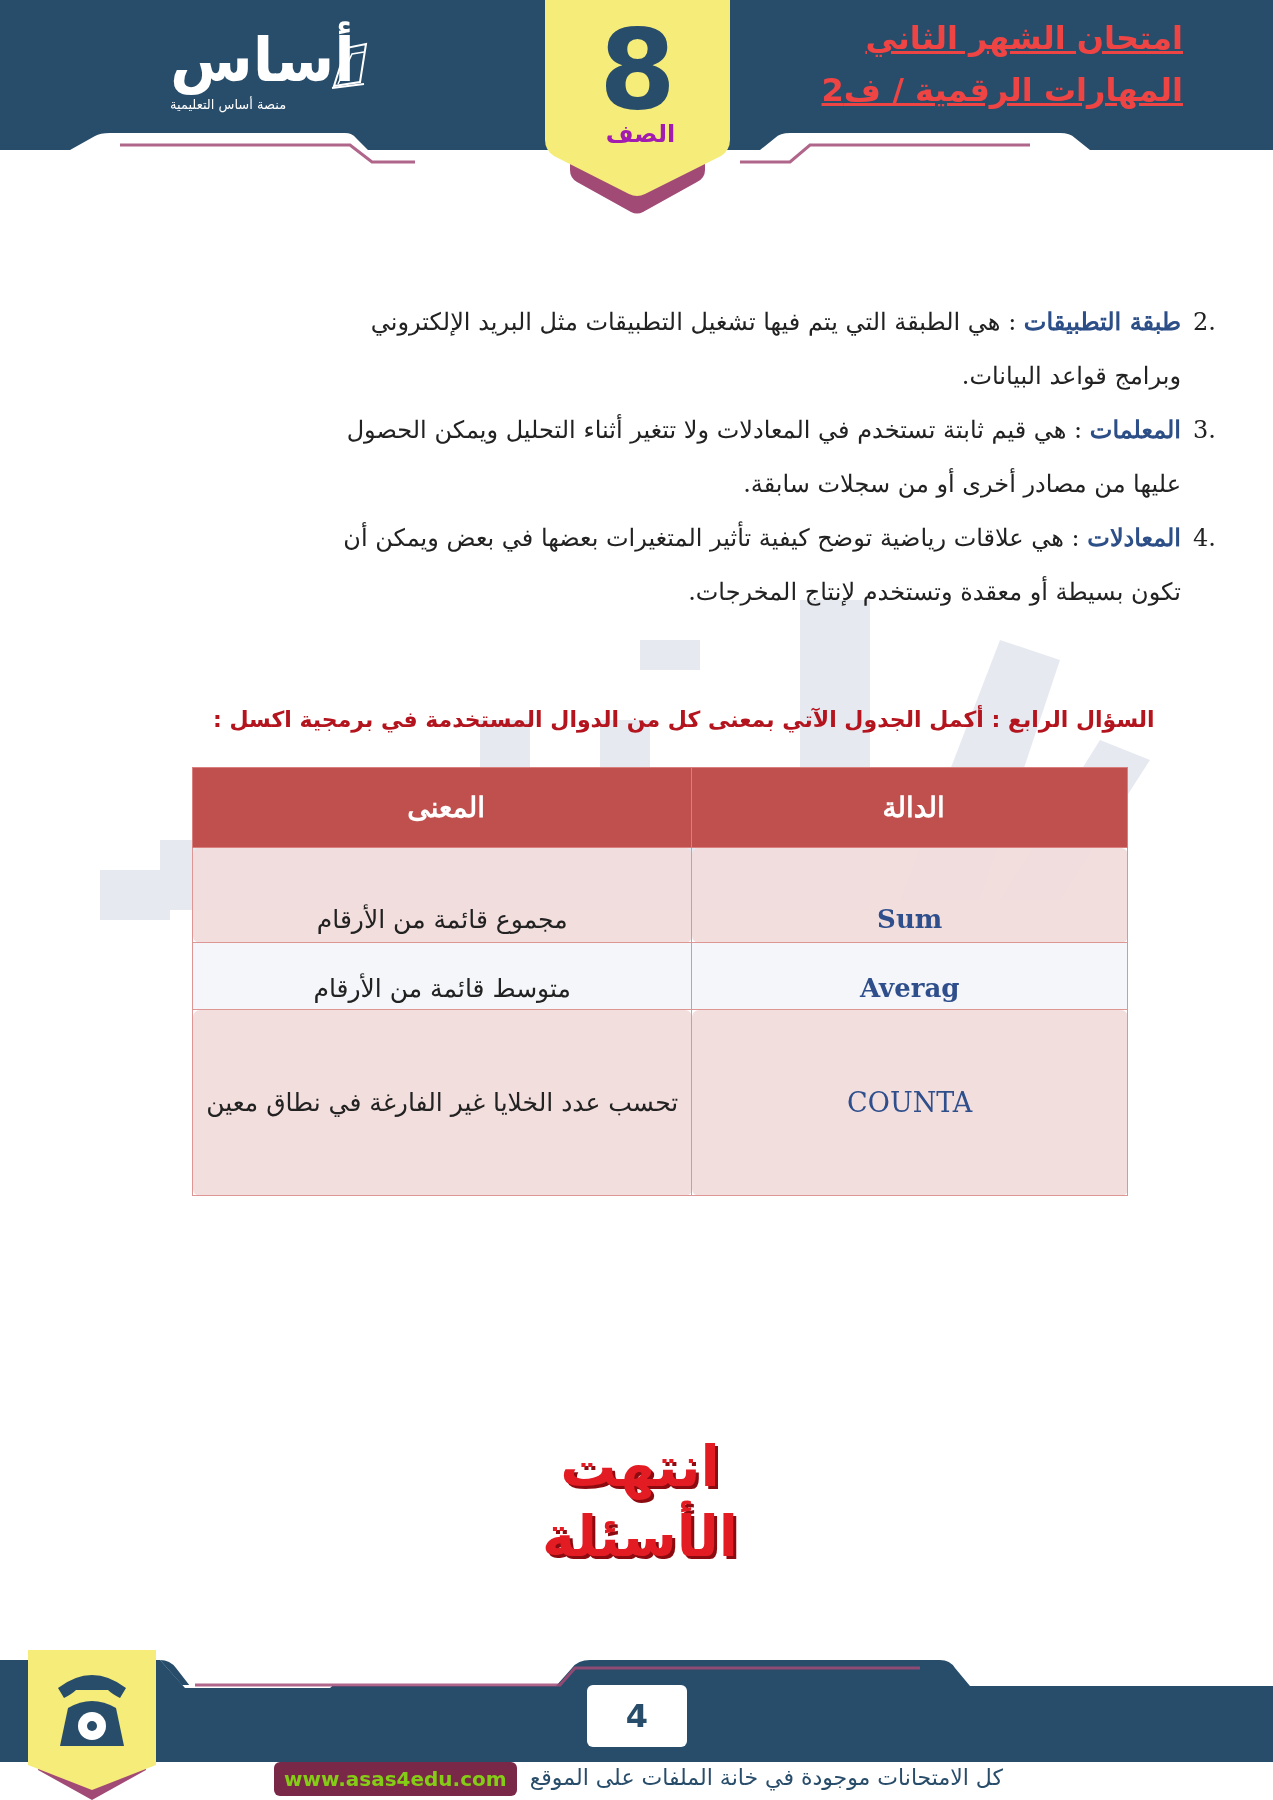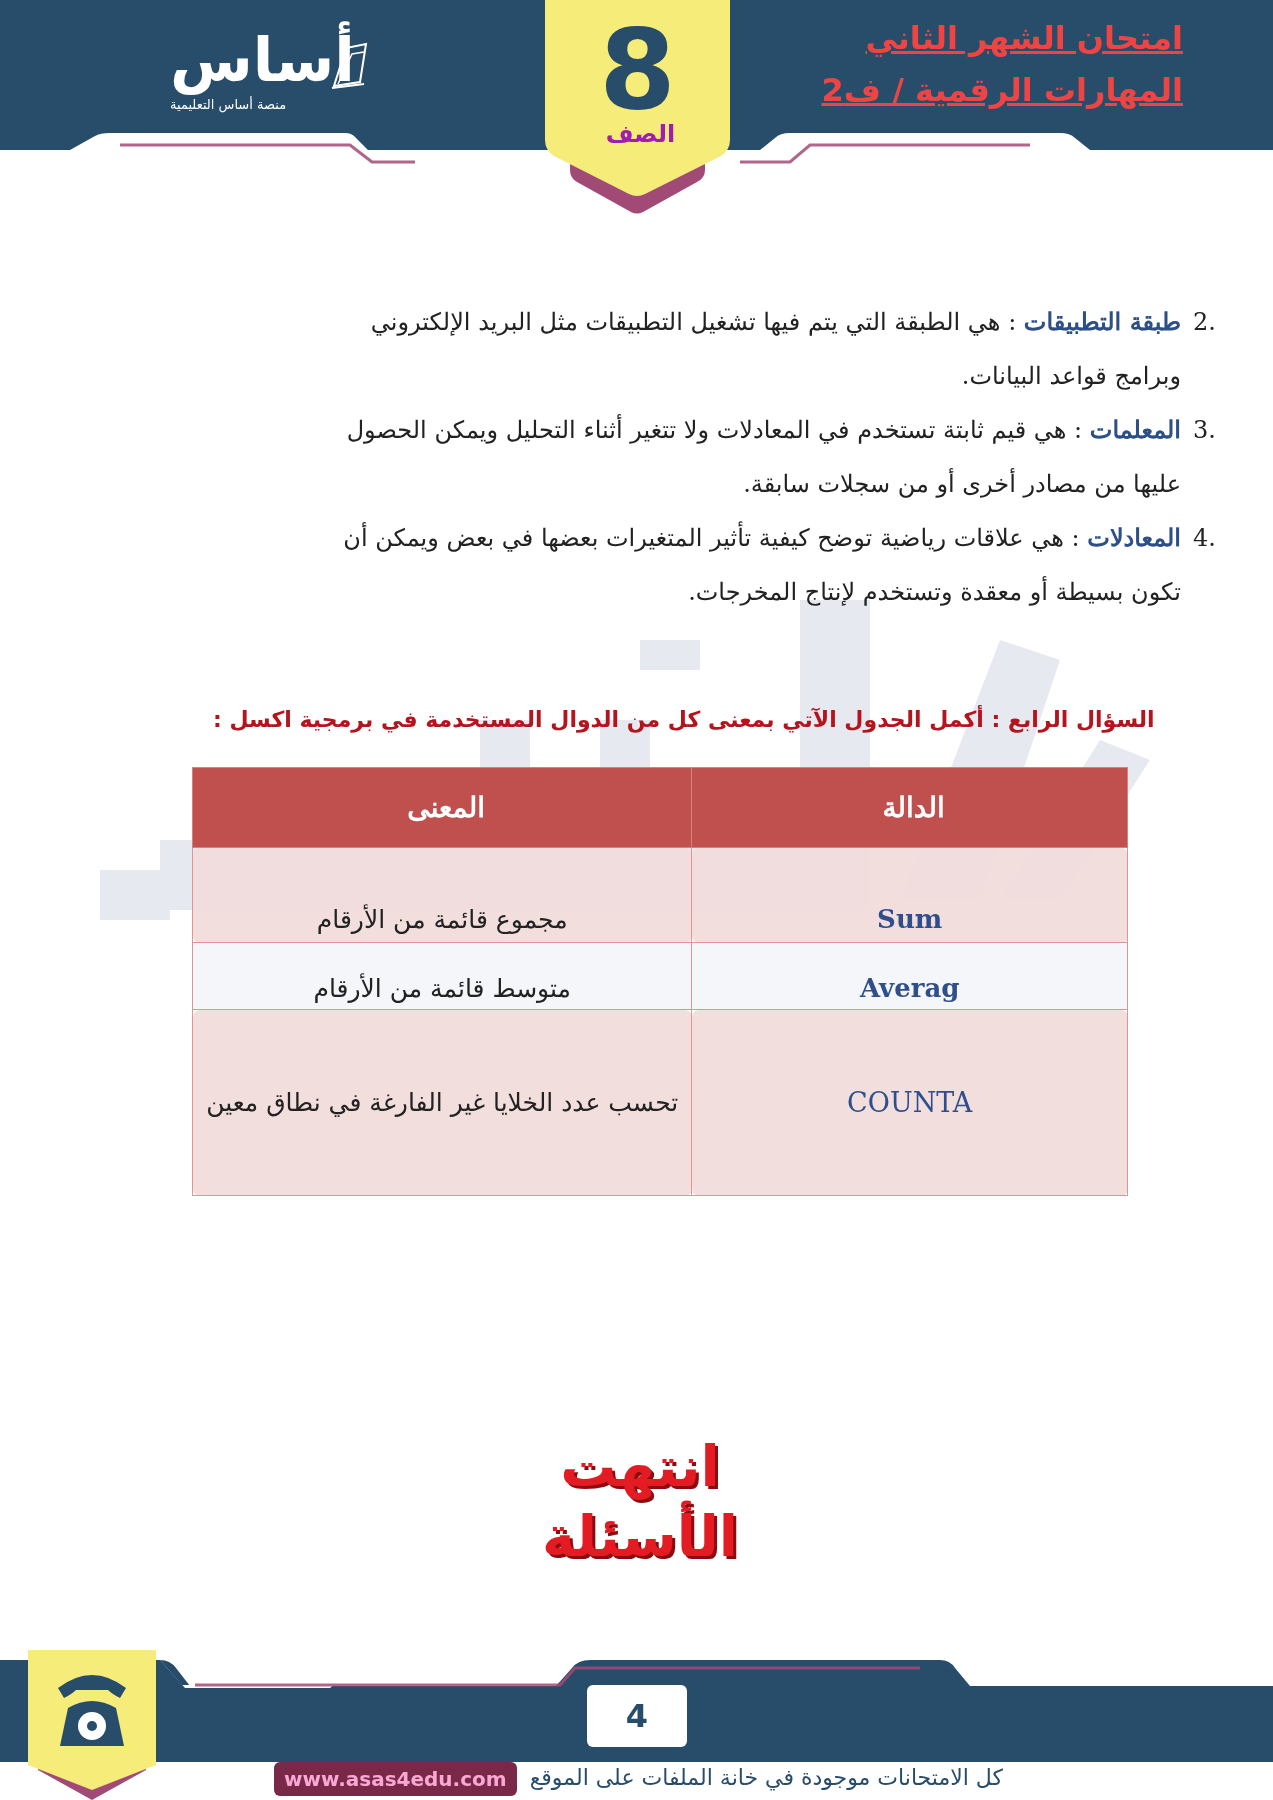--- a/index.html
+++ b/index.html
@@ -49,21 +49,21 @@
   
   .end-banner { position: absolute; left: 460px; top: 1432px; width: 360px; text-align: center; direction: rtl; font-family: "DejaVu Sans", sans-serif; font-weight: bold; font-size: 56px; color: #e31b23; letter-spacing: 1px; text-shadow: 3px 3px 0 #8c0b10, -1px -1px 0 #fff; line-height: 70px; }
 
   
   .footer { position: absolute; left: 0; top: 1640px; width: 1273px; height: 160px; }
   .footer-svg { position: absolute; left: 0; top: 0; }
   .phone-badge { position: absolute; left: 28px; top: 10px; width: 128px; height: 160px; }
   .phone-number { position: absolute; left: 255px; top: 50px; width: 250px; font-family: "DejaVu Sans", sans-serif; font-weight: bold; font-size: 38px; color: #f5e86a; direction: ltr; letter-spacing: 1px; }
   .page-box { position: absolute; left: 587px; top: 45px; width: 100px; height: 62px; background: #fff; border-radius: 6px; text-align: center; font-family: "DejaVu Sans", sans-serif; font-weight: bold; font-size: 32px; color: #284d6a; line-height: 62px; }
   .footer-note { position: absolute; right: 270px; top: 118px; direction: rtl; font-family: "DejaVu Sans", sans-serif; font-size: 22px; color: #284d6a; line-height: 40px; white-space: nowrap; }
-  .url-pill { display: inline-block; background: #7a2848; color: #f9a8d4; font-weight: bold; font-size: 20px; padding: 0 10px; border-radius: 6px; line-height: 34px; direction: ltr; margin-right: 6px; vertical-align: middle; }
+  .url-pill { display: inline-block; background: #7a2848; color: #84cc16; font-weight: bold; font-size: 20px; padding: 0 10px; border-radius: 6px; line-height: 34px; direction: ltr; margin-right: 6px; vertical-align: middle; }
 </style>
 </head>
 <body>
 
 <div class="header">
   <div class="header-band"></div>
   <svg class="header-svg" width="1273" height="220">
 
     <path d="M70 150 L95 136 Q100 133 110 133 L345 133 Q352 133 356 138 L368 150 Z" fill="#ffffff"></path>
     <path d="M760 150 L775 138 Q780 133 790 133 L1060 133 Q1070 133 1075 138 L1090 150 Z" fill="#ffffff"></path>

